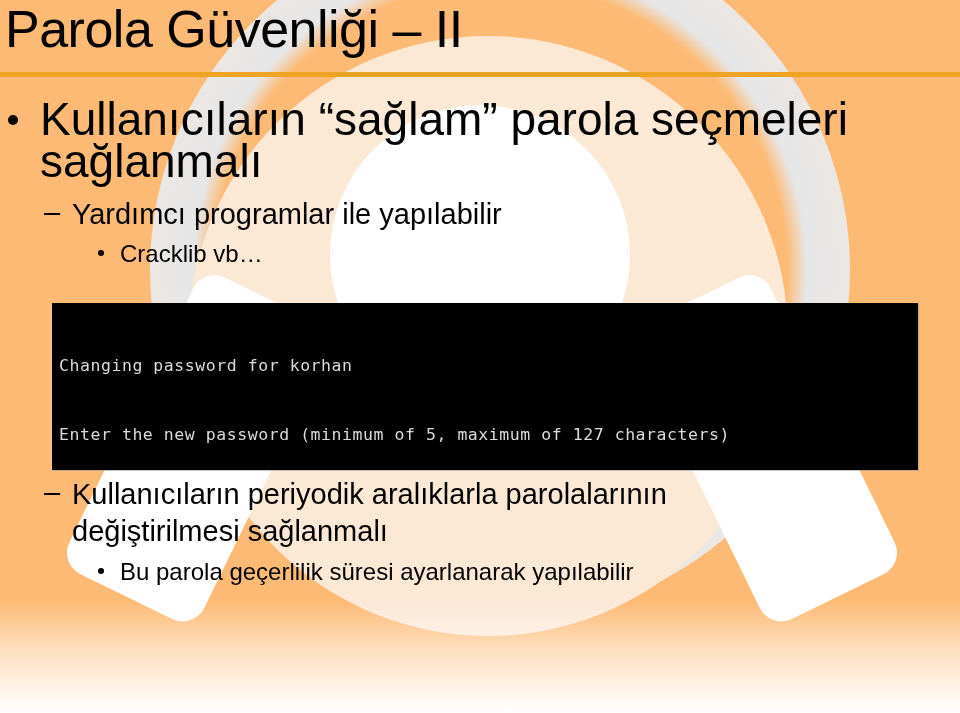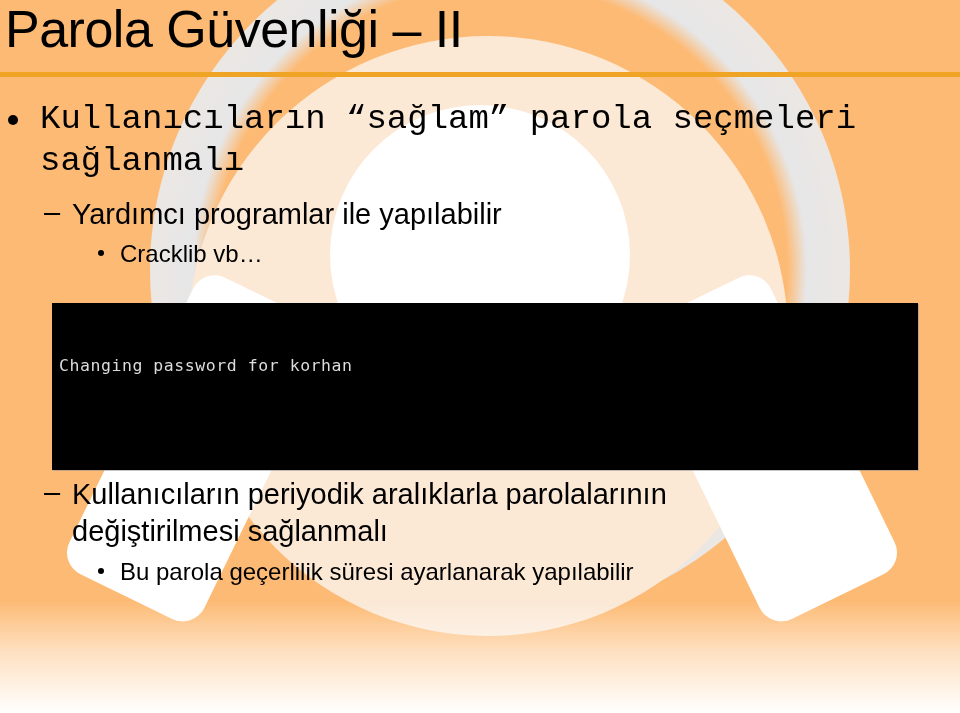--- a/index.html
+++ b/index.html
@@ -121,24 +121,23 @@
     position: absolute;
     left: 0;
     top: 98px;
     width: 960px;
   }
   .lvl1, .lvl2, .lvl3 {
     position: relative;
     color: #000000;
   }
   .lvl1 {
-    font-size: 34px;
+    font-size: 46px;
     line-height: 42px;
     padding-left: 40px;
-    font-family: Liberation Mono, monospace;
   }
   .lvl2 {
     font-size: 29px;
     line-height: 37px;
     padding-left: 72px;
   }
   .lvl3 {
     font-size: 24px;
     line-height: 32px;
     padding-left: 120px;
@@ -247,20 +246,21 @@
     <div class="b5 lvl3">
       <span class="mk mk-dot-l3"></span>
       <span class="txt">Bu parola geçerlilik süresi ayarlanarak yapılabilir</span>
     </div>
 
   </div>
 
   <div class="term">
     <div class="term-lines">
       <span class="term-line">Changing password for korhan</span>
+      <span class="term-line">Enter the new password (minimum of 5, maximum of 127 characters)</span>
       
       
       
       
       
     </div>
   </div>
 
 </div>
 

